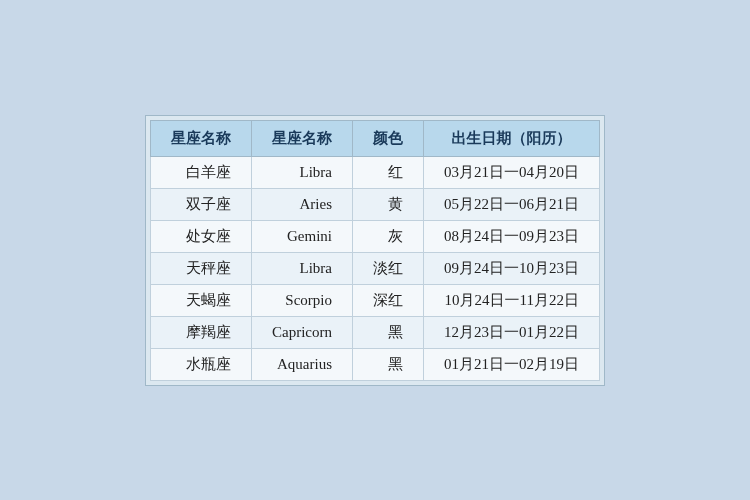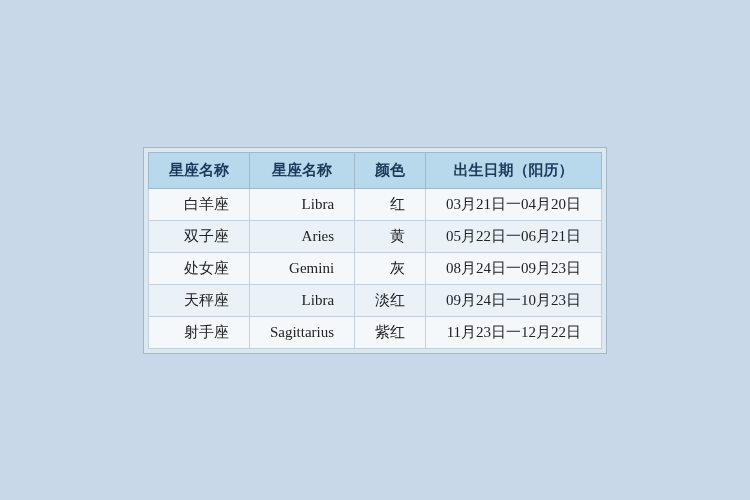--- a/index.html
+++ b/index.html
@@ -85,20 +85,32 @@
           <td>灰</td>
           <td>08月24日一09月23日</td>
         </tr>
         <tr>
           <td>天秤座</td>
           <td>Libra</td>
           <td>淡红</td>
           <td>09月24日一10月23日</td>
         </tr>
         <tr>
-          <td>射手座</td>
-          <td>Sagittarius</td>
-          <td>紫红</td>
-          <td>11月23日一12月22日</td>
+          <td>天蝎座</td>
+          <td>Scorpio</td>
+          <td>深红</td>
+          <td>10月24日一11月22日</td>
+        </tr>
+        <tr>
+          <td>摩羯座</td>
+          <td>Capricorn</td>
+          <td>黑</td>
+          <td>12月23日一01月22日</td>
+        </tr>
+        <tr>
+          <td>水瓶座</td>
+          <td>Aquarius</td>
+          <td>黑</td>
+          <td>01月21日一02月19日</td>
         </tr>
       </tbody>
   </table>
 </div>
 
 </body></html>

